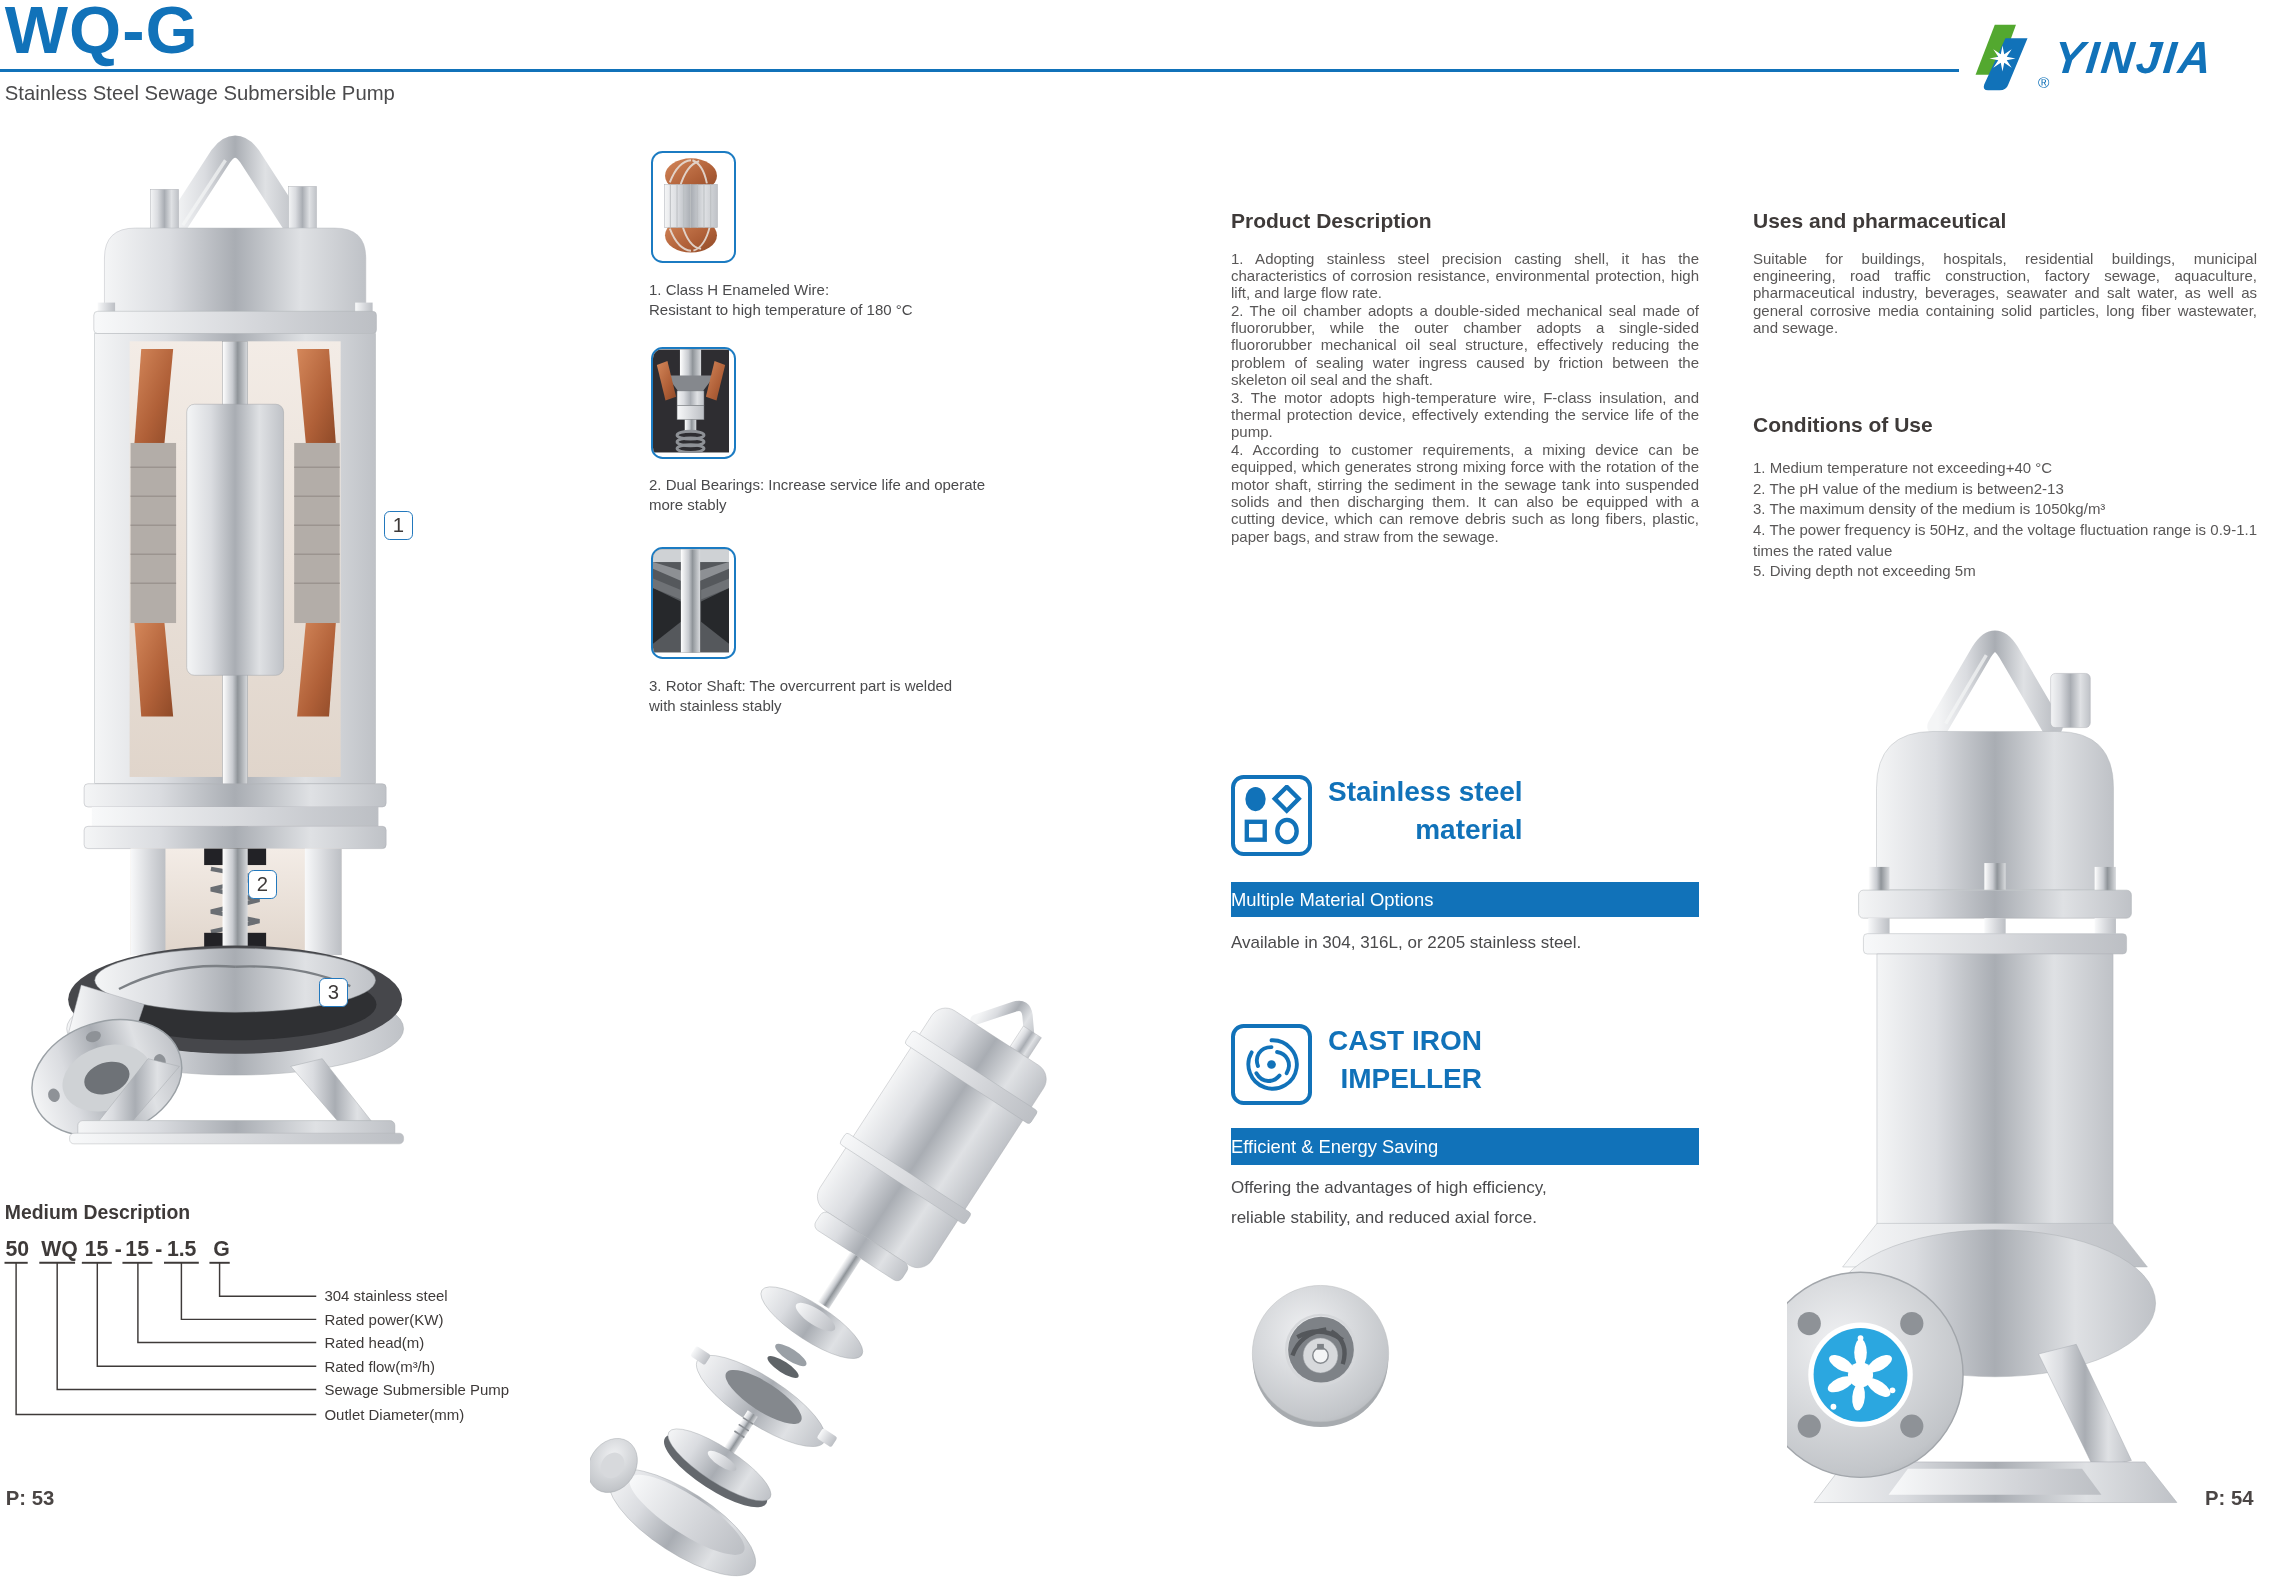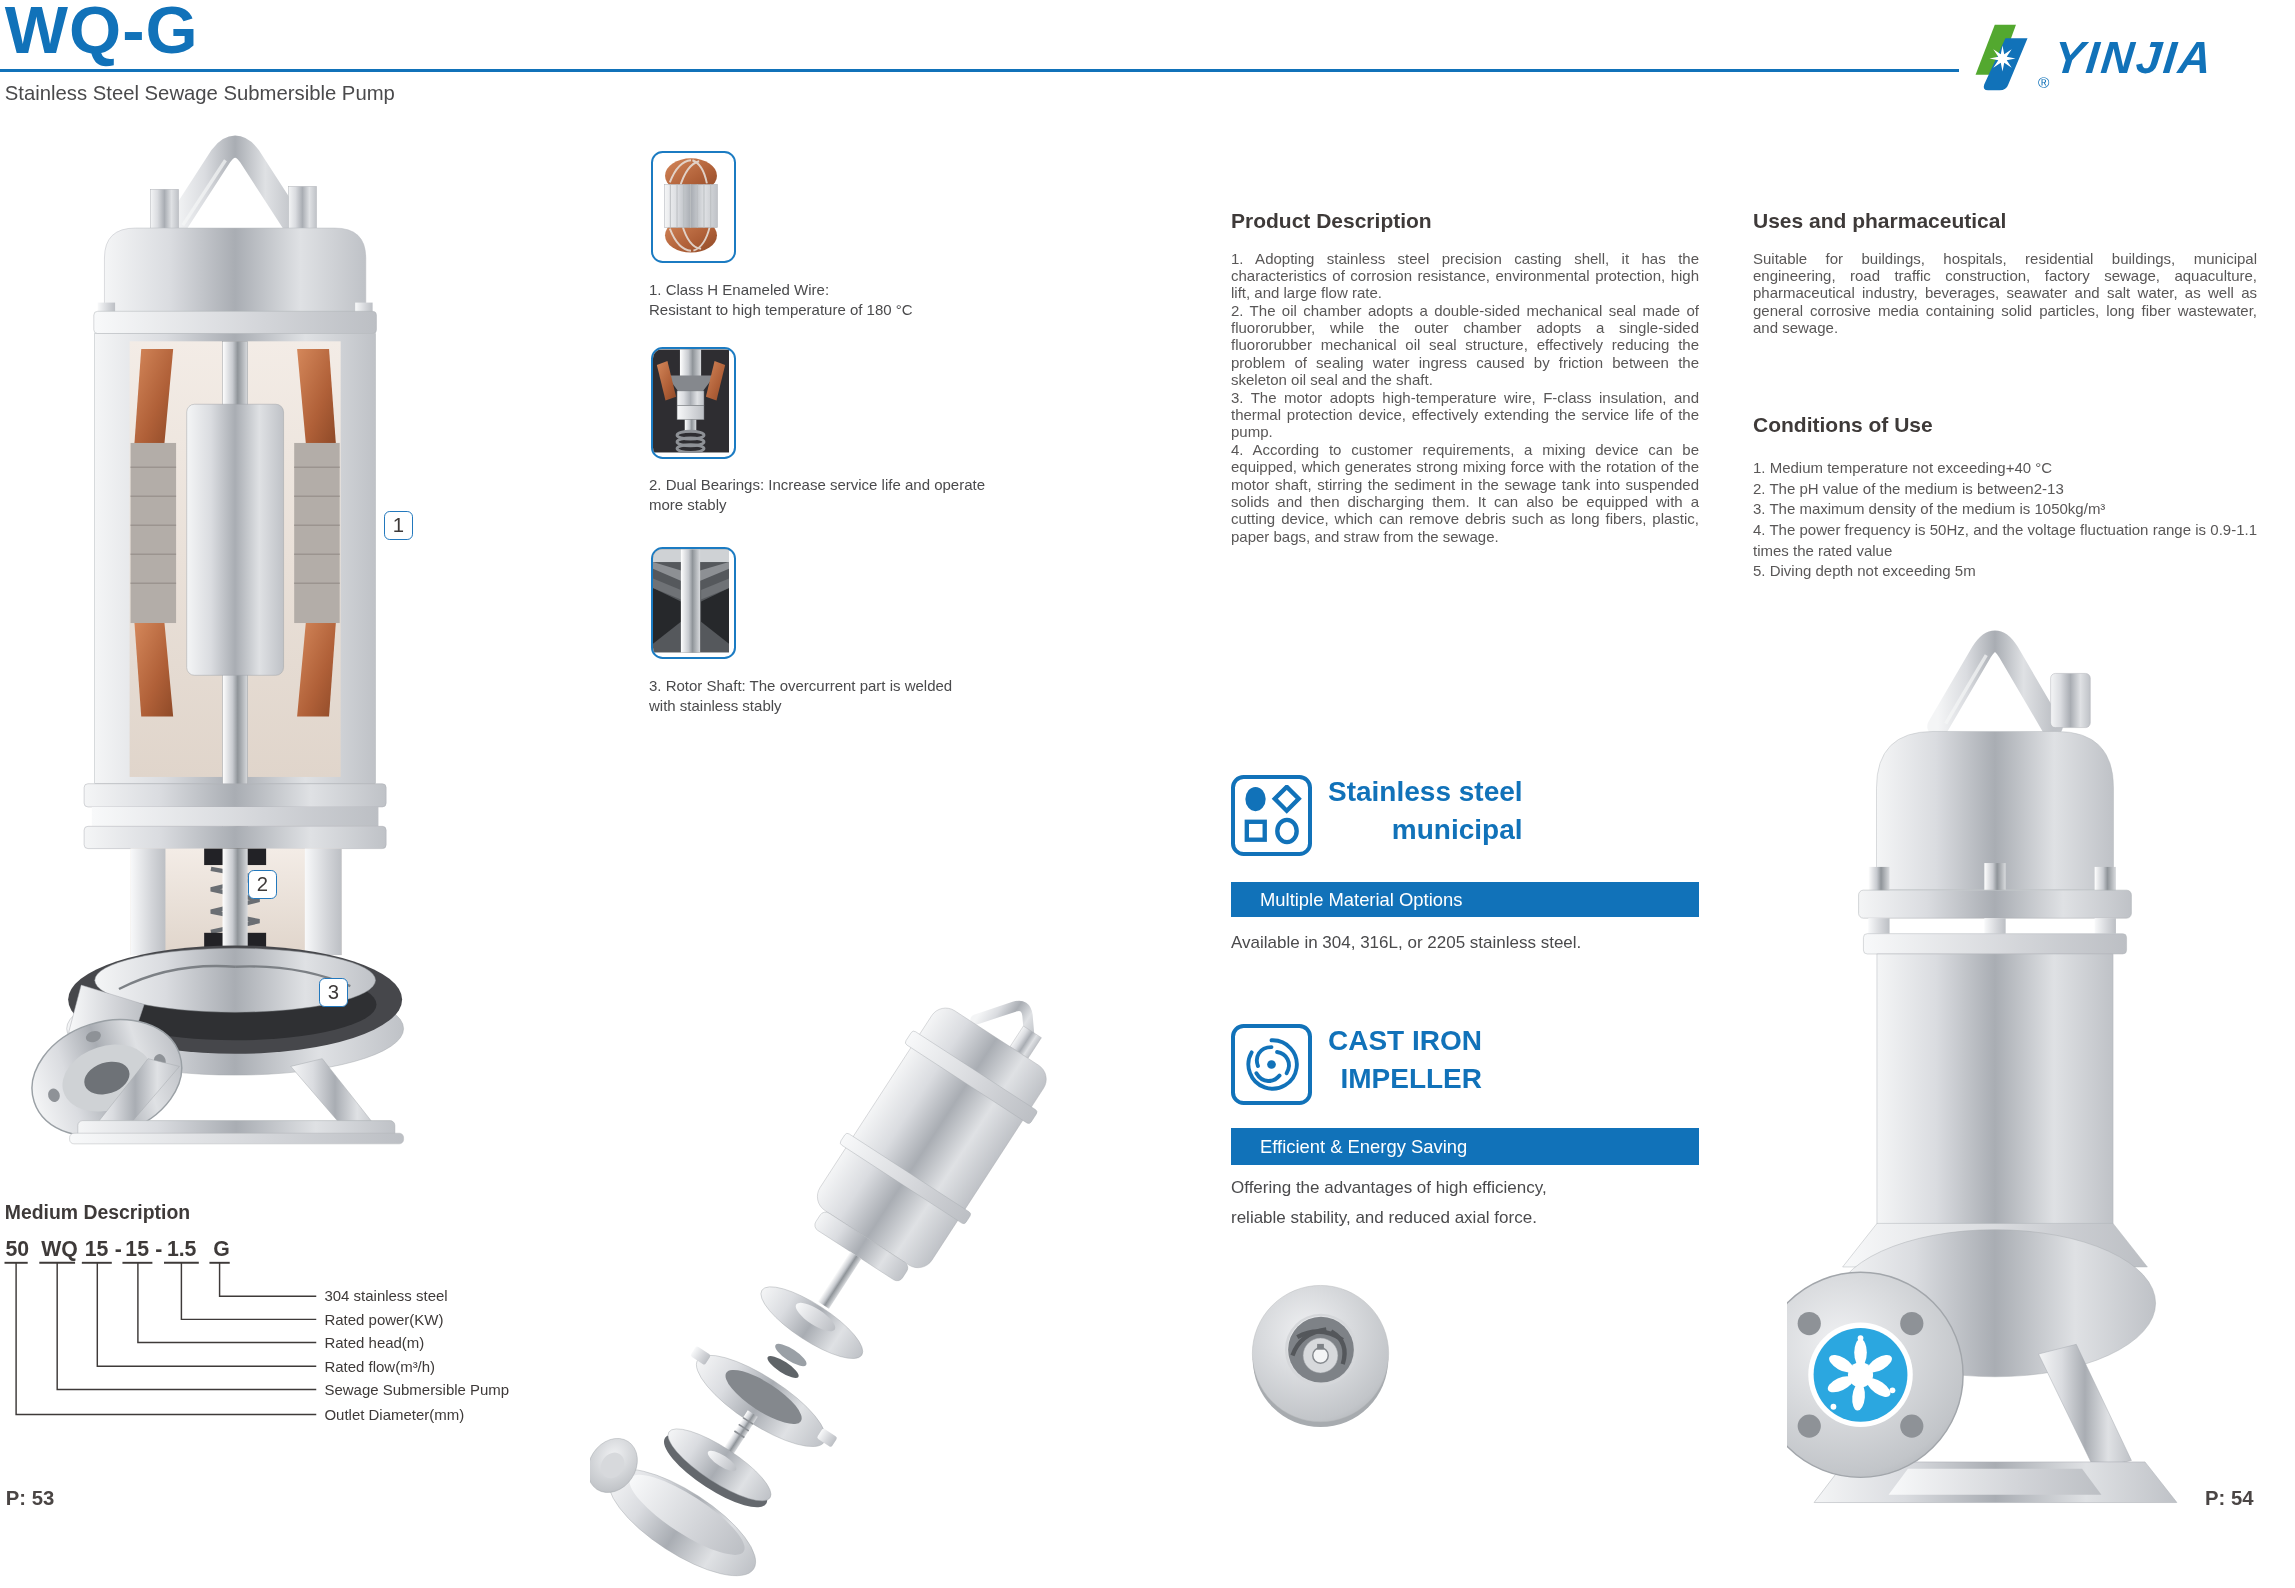--- a/index.html
+++ b/index.html
@@ -26,21 +26,21 @@
   .col{position:absolute;margin-top:32px;}
   .col h2{margin:0 0 16.5px 0;font-size:21px;font-weight:700;color:#3e3a39;}
   .body-text{font-size:15px;line-height:1.16;color:#595757;text-align:justify;}
   .body-text p{margin:0;}
   .cond-list p{margin:0;font-size:15px;line-height:1.38;color:#595757;text-align:justify;}
   
   .feature-icon-box{position:absolute;width:73px;height:73px;border:4.4px solid #1172b9;border-radius:12.6px;background:#fff;
     display:flex;align-items:center;justify-content:center;}
   .feature-title{position:absolute;font-size:28px;font-weight:700;color:#1172b9;line-height:1.36;text-align:right;}
   .feature-banner{position:absolute;width:468px;height:35px;background:#1172b9;display:flex;align-items:center;}
-  .feature-banner span{color:#ffffff;font-size:18.4px;padding-left:29px;}
+  .feature-banner span{color:#ffffff;font-size:18.4px;}
   .feature-desc{position:absolute;font-size:17px;line-height:1.78;color:#4a4a4c;}
   
   .model-heading{position:absolute;left:4.8px;top:1201px;font-size:19.4px;font-weight:700;color:#3e3a39;margin:0;}
   .model-svg text{font-family:"Liberation Sans", sans-serif;fill:#3e3a39;}
   .model-svg .code{font-size:44px;font-weight:700;}
   .model-svg .lbl{font-size:31px;}
   
   .page-num{position:absolute;top:1487px;font-size:20.3px;font-weight:700;color:#4a4544;}
   svg{display:block;}
 </style>
@@ -281,21 +281,21 @@
 <div class="feature-icon-box" style="left:1231px;top:775px">
   <svg width="61" height="61" viewBox="0 0 126 126">
     <ellipse cx="30" cy="29" rx="21" ry="25" fill="#1172b9"></ellipse>
     <rect x="77" y="11" width="35" height="35" fill="none" stroke="#1172b9" stroke-width="9" transform="rotate(45 94.5 28.5)"></rect>
     <rect x="12" y="76" width="37" height="37" fill="none" stroke="#1172b9" stroke-width="9"></rect>
     <ellipse cx="95" cy="95" rx="20" ry="23" fill="none" stroke="#1172b9" stroke-width="9"></ellipse>
   </svg>
 </div>
 <div class="feature-title" style="left:1328px;top:773px">
   <div>Stainless steel</div>
-  <div>municipal</div>
+  <div>material</div>
 </div>
 <div class="feature-banner" style="left:1231px;top:882px">
   <span>Multiple Material Options</span>
 </div>
 <div class="feature-desc" style="left:1231px;top:928px">
   <div>Available in 304, 316L, or 2205 stainless steel.</div>
 </div>
 
 <div class="feature-icon-box" style="left:1231px;top:1024px">
   <svg width="61" height="61" viewBox="0 0 126 126">

